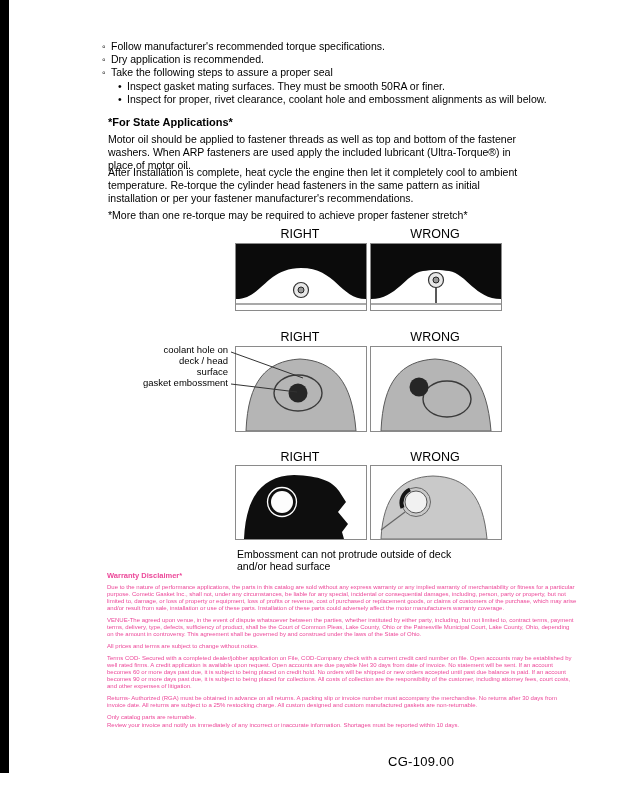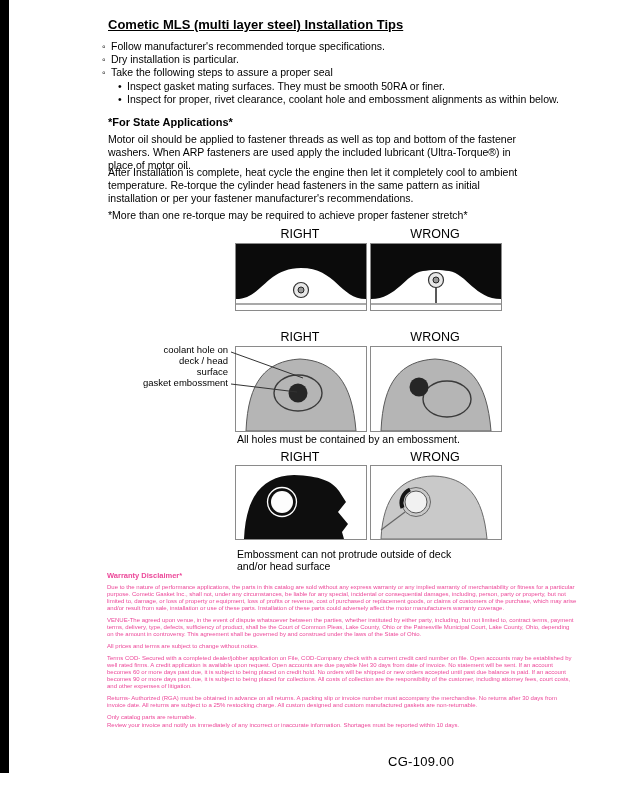--- a/index.html
+++ b/index.html
@@ -43,42 +43,41 @@
 
   .footer { left:388px; top:754px; font-size:13px; letter-spacing:0.3px; }
 </style>
 </head>
 <body>
 
 <div class="page">
 
   <div class="abs strip"></div>
 
-  <div class="abs title">Cometic MLS (multi layer steel) Installation Tips</div>
 
   <div class="abs tips">
     <div class="tip-row">
       <span class="b">◦</span>
       <span>Follow manufacturer's recommended torque specifications.</span>
     </div>
     <div class="tip-row">
       <span class="b">◦</span>
-      <span>Dry installation is particular.</span>
+      <span>Dry application is recommended.</span>
     </div>
     <div class="tip-row">
       <span class="b">◦</span>
       <span>Take the following steps to assure a proper seal</span>
     </div>
     <div class="tip-row sub">
       <span class="b">•</span>
       <span>Inspect gasket mating surfaces.  They must be smooth 50RA or finer.</span>
     </div>
     <div class="tip-row sub">
       <span class="b">•</span>
-      <span>Inspect for proper, rivet clearance, coolant hole and embossment alignments as within below.</span>
+      <span>Inspect for proper, rivet clearance, coolant hole and embossment alignments as will below.</span>
     </div>
   </div>
 
   <div class="abs diesel-heading">*For State Applications*</div>
   <div class="abs body-text p1">Motor oil should be applied to fastener threads as well as top and bottom of the fastener washers. When ARP fasteners are used apply the included lubricant (Ultra-Torque®) in place of motor oil.</div>
   <div class="abs body-text p2">After Installation is complete, heat cycle the engine then let it completely cool to ambient temperature. Re-torque the cylinder head fasteners in the same pattern as initial installation or per your fastener manufacturer's recommendations.</div>
   <div class="abs note">*More than one re-torque may be required to achieve proper fastener stretch*</div>
 
   <div class="abs dlabel" style="left:235px; top:227px;">RIGHT</div>
   <div class="abs dlabel" style="left:370px; top:227px;">WRONG</div>
@@ -118,21 +117,20 @@
       <circle cx="62" cy="46" r="9.5" fill="#262626"></circle>
     </svg>
   </div>
   <div class="abs panel tall" style="left:370px; top:346px;">
     <svg viewBox="0 0 130 84">
       <path d="M10,84 C12,34 30,14 64,12 C98,14 116,34 120,84 Z" fill="#b5b5b5" stroke="#5a5a5a" stroke-width="1"></path>
       <ellipse cx="76" cy="52" rx="24" ry="18" fill="none" stroke="#3a3a3a" stroke-width="1.4"></ellipse>
       <circle cx="48" cy="40" r="9.5" fill="#262626"></circle>
     </svg>
   </div>
-  <div class="abs caption" style="left:237px; top:433px;">All holes must be contained by an embossment.</div>
 
   <div class="abs dlabel" style="left:235px; top:450px;">RIGHT</div>
   <div class="abs dlabel" style="left:370px; top:450px;">WRONG</div>
 
   <div class="abs panel mid" style="left:235px; top:465px;">
     <svg viewBox="0 0 130 73">
       <path d="M8,73 C10,28 28,10 58,9 C84,10 96,15 103,25 L110,36 L102,46 L112,58 L106,66 L108,73 Z" fill="#0e0e0e"></path>
       <circle cx="46" cy="36" r="14.5" fill="none" stroke="#fdfdfd" stroke-width="1.3"></circle>
       <circle cx="46" cy="36" r="11" fill="#fdfdfd"></circle>
     </svg>

